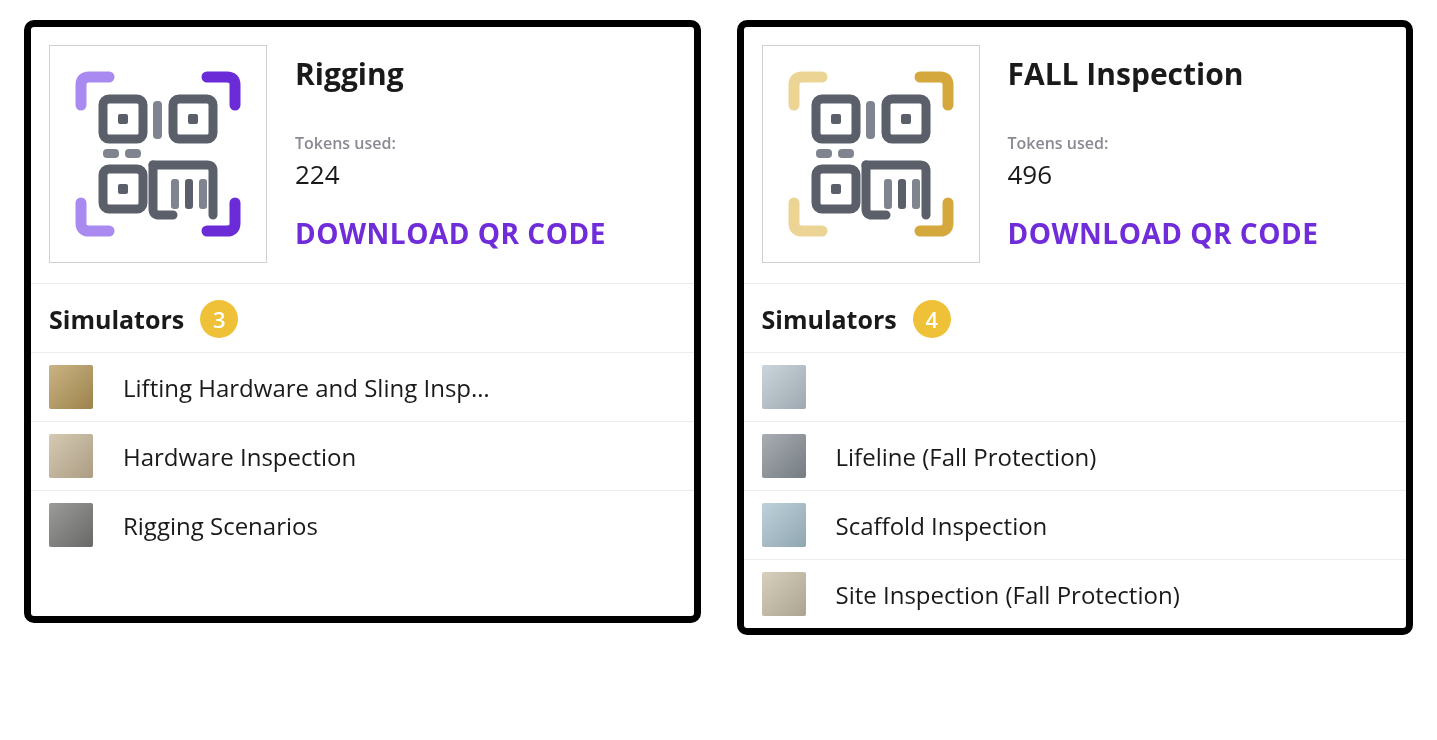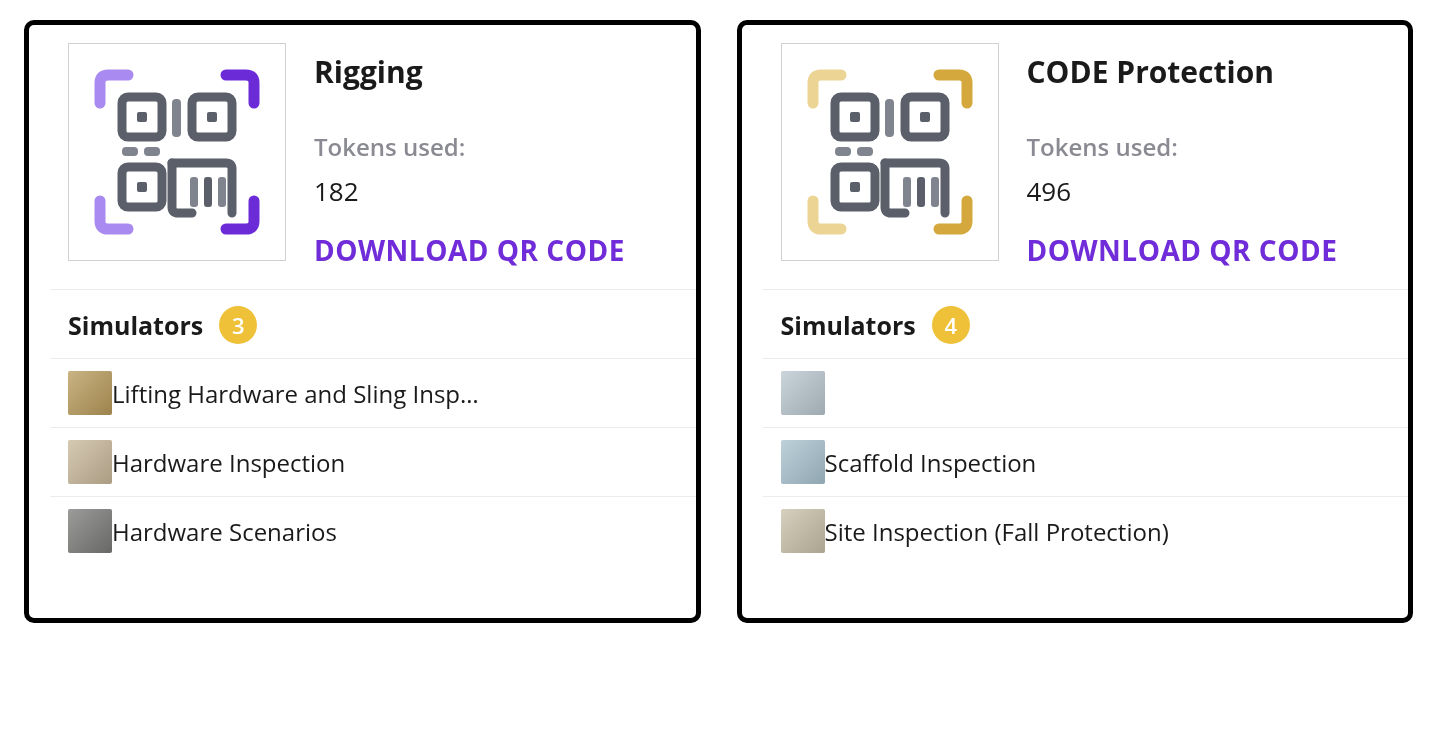--- a/index.html
+++ b/index.html
@@ -9,25 +9,24 @@
     padding: 20px 24px;
     color: #1a1a1a;
   }
   .cards {
     display: flex;
     gap: 36px;
     align-items: flex-start;
   }
   .card {
     width: 780px;
-    border: 5px solid #000000;
+    border: 7px solid #000000;
     border-radius: 10px;
     background: #fff;
     overflow: hidden;
-    padding-left: 21px;
   }
   .card-header {
     display: flex;
     padding: 18px 20px 20px 18px;
     gap: 28px;
     border-bottom: 1px solid #ececef;
   }
   .qr-box {
     width: 218px;
     height: 218px;
@@ -44,24 +43,24 @@
     justify-content: flex-start;
     padding-top: 8px;
   }
   .card-title {
     font-size: 30px;
     font-weight: 700;
     color: #1a1a1a;
     margin-bottom: 38px;
   }
   .tokens-label {
-    font-size: 24px;
+    font-size: 16px;
     color: #8a8a92;
     font-weight: 600;
-    margin-bottom: 10px;
+    margin-bottom: 2px;
   }
   .tokens-value {
     font-size: 26px;
     font-weight: 500;
     color: #1a1a1a;
     margin-bottom: 22px;
   }
   .download-link {
     font-size: 28px;
     font-weight: 700;
@@ -90,20 +89,21 @@
     font-size: 22px;
     font-weight: 600;
     display: flex;
     align-items: center;
     justify-content: center;
   }
   .sim-list { }
   .sim-row {
     display: flex;
     align-items: center;
+    gap: 30px;
     padding: 12px 18px;
     border-top: 1px solid #ececef;
     cursor: pointer;
   }
   .sim-thumb {
     width: 44px;
     height: 44px;
     flex-shrink: 0;
     background: #c9c9c9;
     border-radius: 2px;
@@ -158,40 +158,40 @@
     <path d="M 80 96 L 134 96 Q 140 96 140 102 L 140 146" stroke="#5a5f6a" stroke-width="9" fill="none" stroke-linecap="round"></path>
 
     <rect x="98" y="110" width="8" height="30" rx="3" fill="#7f848f"></rect>
     <rect x="112" y="110" width="8" height="30" rx="3" fill="#5a5f6a"></rect>
     <rect x="126" y="110" width="8" height="30" rx="3" fill="#7f848f"></rect>
   </svg>
         </div>
         <div class="header-info">
           <div class="card-title">Rigging</div>
           <div class="tokens-label">Tokens used:</div>
-          <div class="tokens-value">182</div>
+          <div class="tokens-value">224</div>
           <div class="download-link">DOWNLOAD QR CODE</div>
         </div>
       </div>
       <div class="sim-section-header">
         <div class="sim-section-title">Simulators</div>
         <div class="count-badge">3</div>
       </div>
       <div class="sim-list">
         <div class="sim-row">
           <div class="sim-thumb" style="background: rgb(184, 154, 90);"></div>
           <div class="sim-name">Lifting Hardware and Sling Insp…</div>
         </div>
         <div class="sim-row">
           <div class="sim-thumb" style="background: rgb(201, 184, 154);"></div>
           <div class="sim-name">Hardware Inspection</div>
         </div>
         <div class="sim-row">
           <div class="sim-thumb" style="background: rgb(122, 122, 120);"></div>
-          <div class="sim-name">Hardware Scenarios</div>
+          <div class="sim-name">Rigging Scenarios</div>
         </div>
       </div>
     </div>
     <div class="card" style="min-height: 603px;">
       <div class="card-header">
         <div class="qr-box">
   <svg class="qr-svg" viewBox="0 0 170 170" xmlns="http://www.w3.org/2000/svg">
 
     <path d="M 8 36 L 8 16 Q 8 8 16 8 L 36 8" stroke="#ecd594" stroke-width="11" fill="none" stroke-linecap="round"></path>
     <path d="M 134 8 L 154 8 Q 162 8 162 16 L 162 36" stroke="#d4a83c" stroke-width="11" fill="none" stroke-linecap="round"></path>
@@ -214,35 +214,39 @@
 
     <path d="M 80 96 L 80 140 Q 80 146 86 146 L 100 146" stroke="#5a5f6a" stroke-width="9" fill="none" stroke-linecap="round"></path>
     <path d="M 80 96 L 134 96 Q 140 96 140 102 L 140 146" stroke="#5a5f6a" stroke-width="9" fill="none" stroke-linecap="round"></path>
 
     <rect x="98" y="110" width="8" height="30" rx="3" fill="#7f848f"></rect>
     <rect x="112" y="110" width="8" height="30" rx="3" fill="#5a5f6a"></rect>
     <rect x="126" y="110" width="8" height="30" rx="3" fill="#7f848f"></rect>
   </svg>
         </div>
         <div class="header-info">
-          <div class="card-title">CODE Protection</div>
+          <div class="card-title">FALL Inspection</div>
           <div class="tokens-label">Tokens used:</div>
           <div class="tokens-value">496</div>
           <div class="download-link">DOWNLOAD QR CODE</div>
         </div>
       </div>
       <div class="sim-section-header">
         <div class="sim-section-title">Simulators</div>
         <div class="count-badge">4</div>
       </div>
       <div class="sim-list">
         <div class="sim-row">
           <div class="sim-thumb" style="background: rgb(185, 198, 207);"></div>
         </div>
         <div class="sim-row">
+          <div class="sim-thumb" style="background: rgb(138, 146, 152);"></div>
+          <div class="sim-name">Lifeline (Fall Protection)</div>
+        </div>
+        <div class="sim-row">
           <div class="sim-thumb" style="background: rgb(168, 194, 207);"></div>
           <div class="sim-name">Scaffold Inspection</div>
         </div>
         <div class="sim-row">
           <div class="sim-thumb" style="background: rgb(201, 192, 168);"></div>
           <div class="sim-name">Site Inspection (Fall Protection)</div>
         </div>
       </div>
     </div>
   </div>

